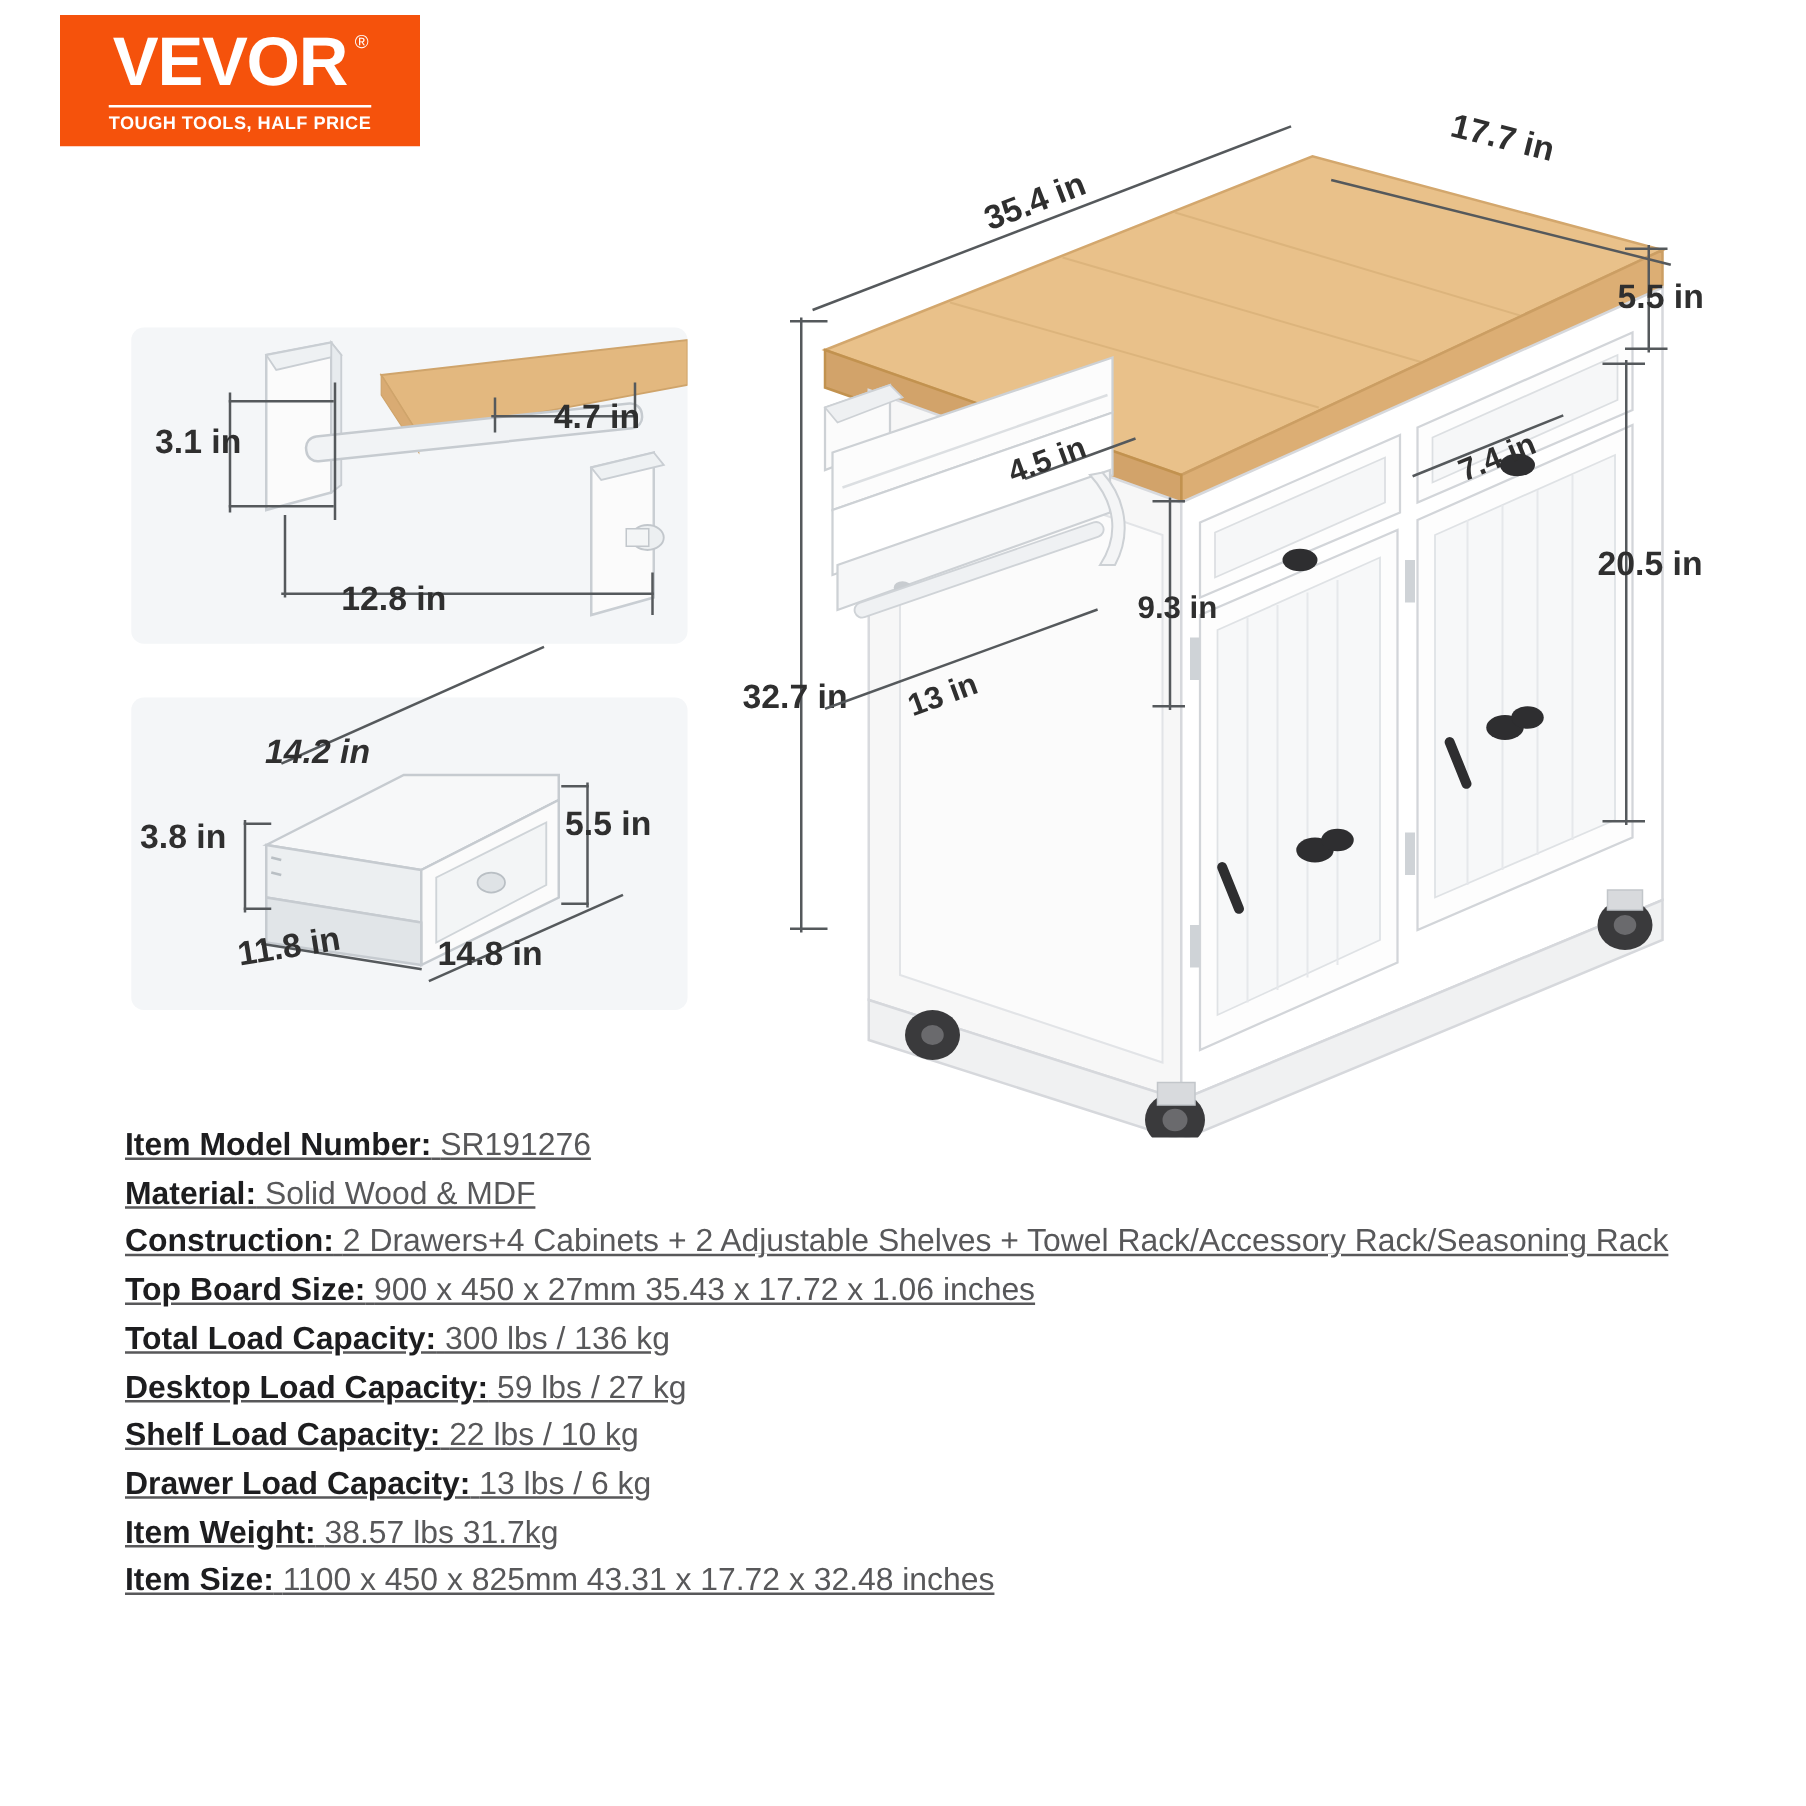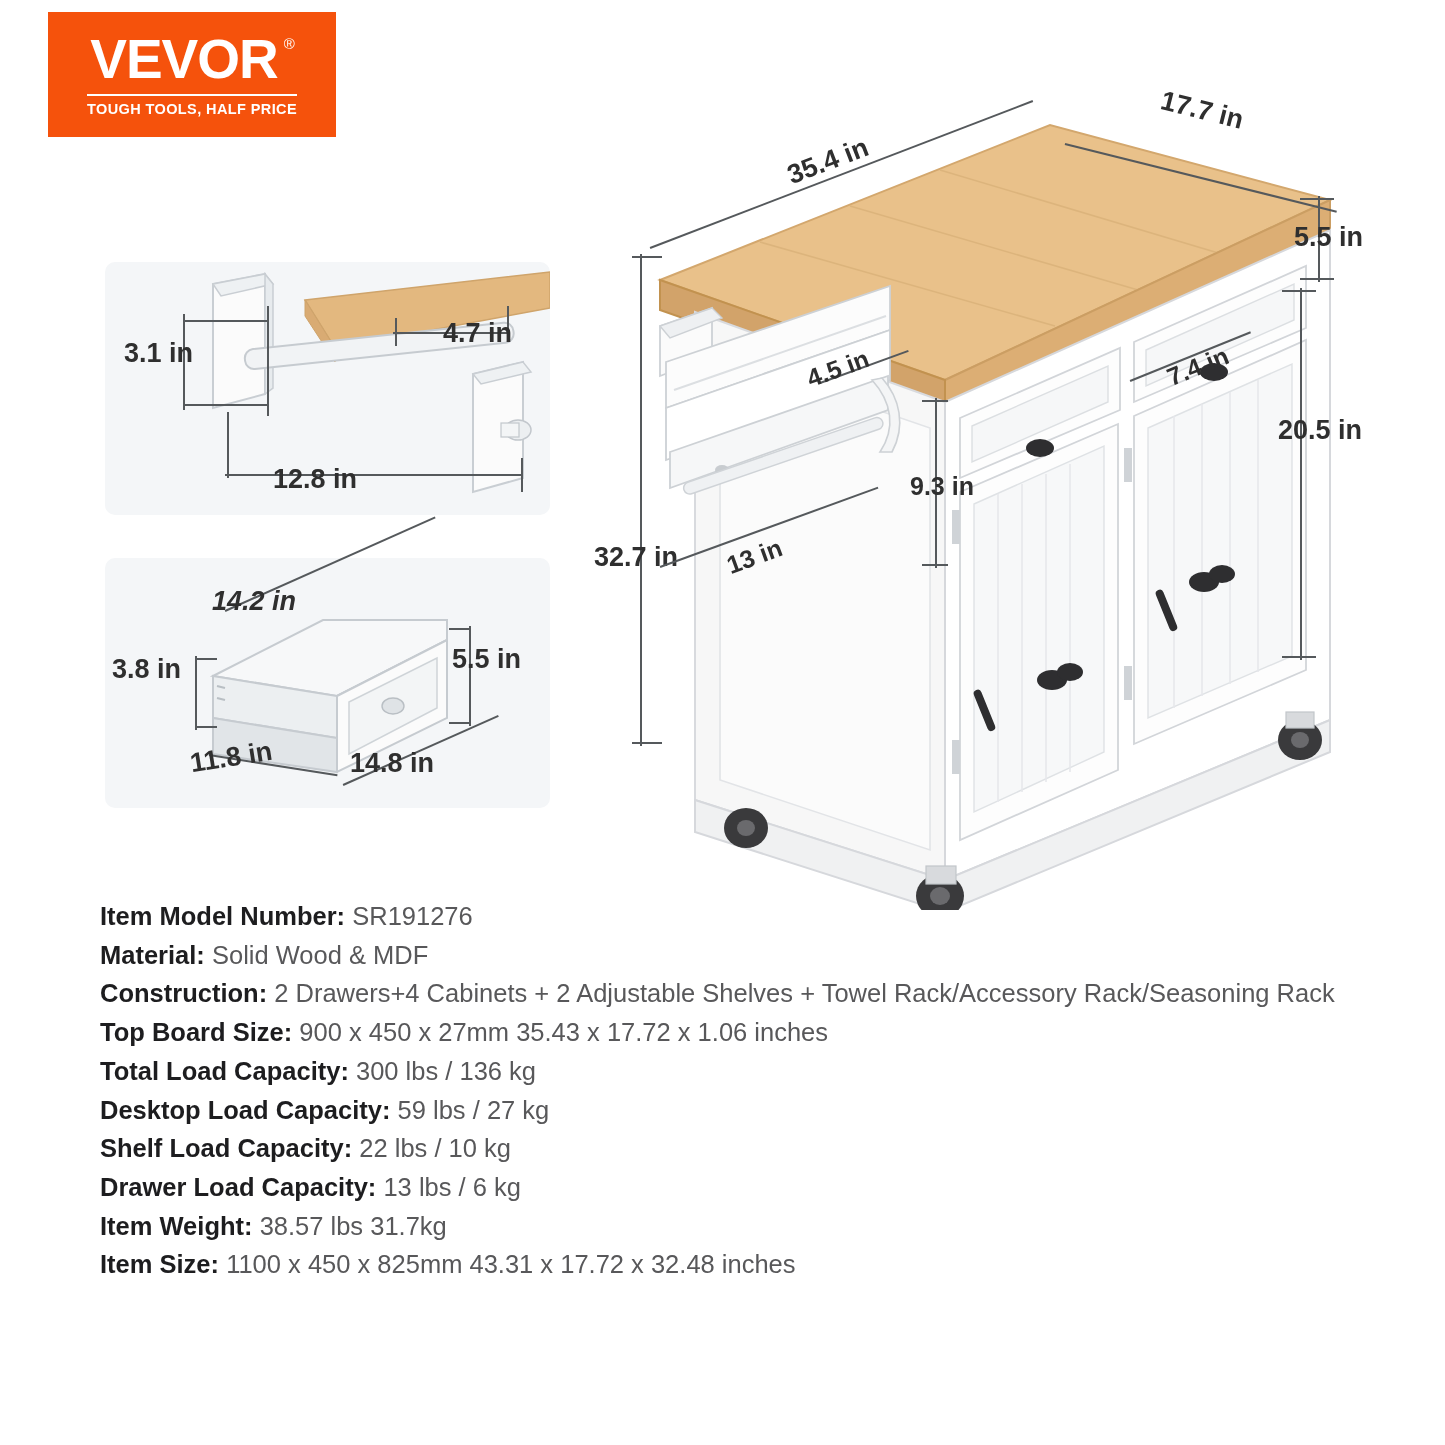--- a/index.html
+++ b/index.html
@@ -11,21 +11,21 @@
     font-family: "Liberation Sans", sans-serif;
     position: relative;
     overflow: hidden;
     color: #3b3b3b;
   }
 
   
   .logo-box {
     position: absolute;
     left: 48px; top: 12px;
-    width: 288px; height: 125px;
+    width: 288px; height: 105px;
     background: #f5520c;
     display: flex;
     flex-direction: column;
     align-items: center;
     justify-content: center;
   }
   .logo-word {
     color: #ffffff;
     font-size: 55px;
     font-weight: bold;
@@ -72,21 +72,21 @@
   
   .specs {
     position: absolute;
     left: 100px;
     top: 898px;
     width: 1270px;
     font-size: 25.5px;
     line-height: 1.44;
     color: #58585a;
   }
-  .specs .row { margin-bottom: 2px; }
+  .specs .row { margin-bottom: 2px; text-decoration: underline; }
   .specs b {
     color: #1d1d1f;
     font-weight: bold;
   }
 
   
   .mline {
     position: absolute;
     background: #55595c;
   }
@@ -270,21 +270,21 @@
 <div class="dim" style="left:1160px; top:95px; transform:rotate(14deg);">17.7 in</div>
 
 <div class="mline v" style="left:1318px; top:196px; height:86px;"></div>
 <div class="mline h" style="left:1300px; top:198px; width:34px;"></div>
 <div class="mline h" style="left:1300px; top:278px; width:34px;"></div>
 <div class="dim" style="left:1294px; top:222px;">5.5 in</div>
 
 <div class="mline v" style="left:1300px; top:288px; height:372px;"></div>
 <div class="mline h" style="left:1282px; top:290px; width:34px;"></div>
 <div class="mline h" style="left:1282px; top:656px; width:34px;"></div>
-<div class="dim" style="left:1278px; top:415px;">20.5 in</div>
+<div class="dim" style="left:1278px; top:436px;">20.5 in</div>
 
 <div class="mline v" style="left:640px; top:254px; height:492px;"></div>
 <div class="mline h" style="left:632px; top:256px; width:30px;"></div>
 <div class="mline h" style="left:632px; top:742px; width:30px;"></div>
 <div class="dim" style="left:594px; top:542px;">32.7 in</div>
 
 <div class="mline h" style="left:820px; top:382px; width:94px; transform:rotate(-20deg); transform-origin:left center;"></div>
 <div class="dim small" style="left:806px; top:354px; transform:rotate(-20deg);">4.5 in</div>
 
 <div class="mline v" style="left:935px; top:398px; height:170px;"></div>

